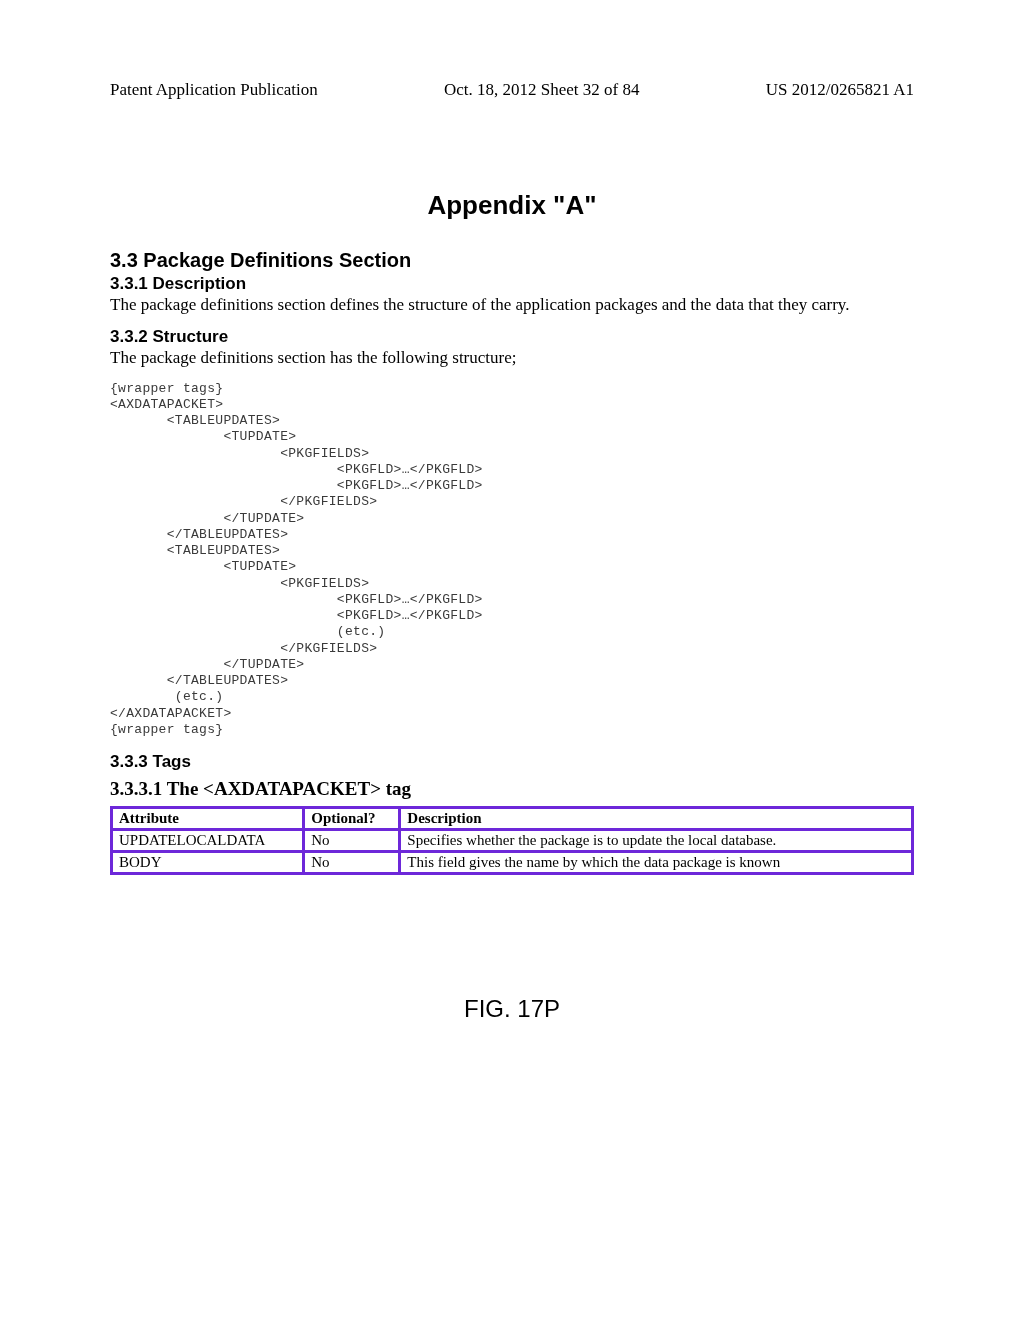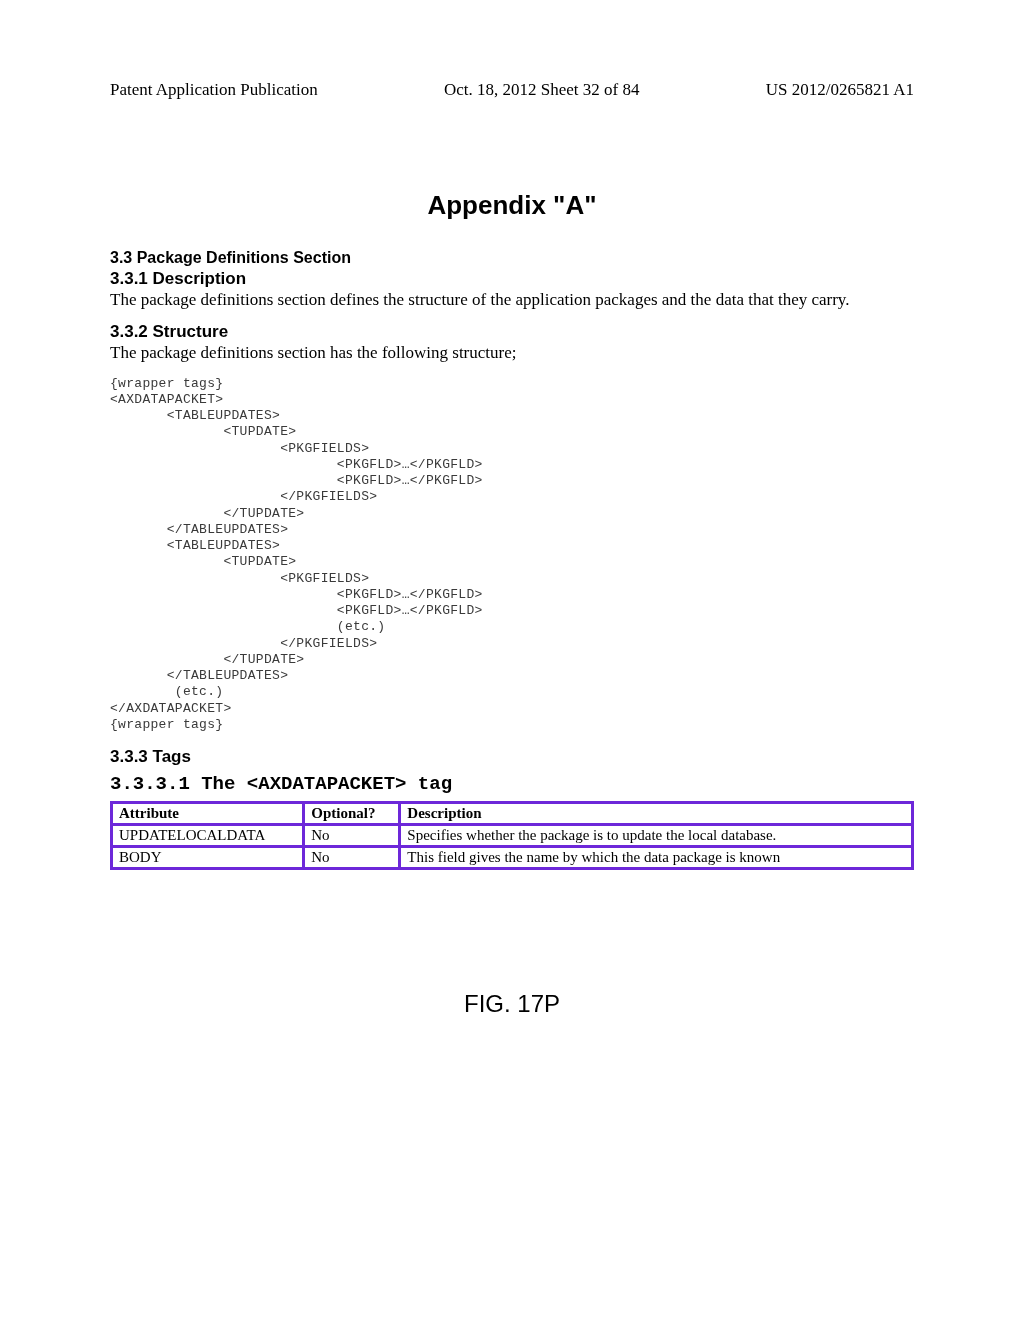--- a/index.html
+++ b/index.html
@@ -27,21 +27,21 @@
   .appendix {
     text-align: center;
     font-family: Arial, Helvetica, sans-serif;
     font-weight: bold;
     font-size: 26px;
     margin-bottom: 28px;
   }
   .h2 {
     font-family: Arial, Helvetica, sans-serif;
     font-weight: bold;
-    font-size: 16px;
+    font-size: 20px;
     margin: 20px 0 2px 0;
   }
   .h3 {
     font-family: Arial, Helvetica, sans-serif;
     font-weight: bold;
     font-size: 17px;
     margin: 2px 0 0 0;
   }
   .body-text {
     font-size: 17px;
@@ -51,21 +51,21 @@
   pre.code {
     font-family: "Courier New", Courier, monospace;
     font-size: 13px;
     line-height: 1.25;
     letter-spacing: 0.3px;
     color: #3a3a3a;
     margin: 6px 0 14px 0;
     white-space: pre;
   }
   .h4 {
-    font-family: Liberation Mono, monospace;
+    font-family: Liberation Serif, serif;
     font-weight: bold;
     font-size: 19px;
     margin: 6px 0 2px 0;
   }
   table.attrs {
     border-collapse: collapse;
     width: 100%;
     font-size: 15px;
     margin-top: 6px;
   }

